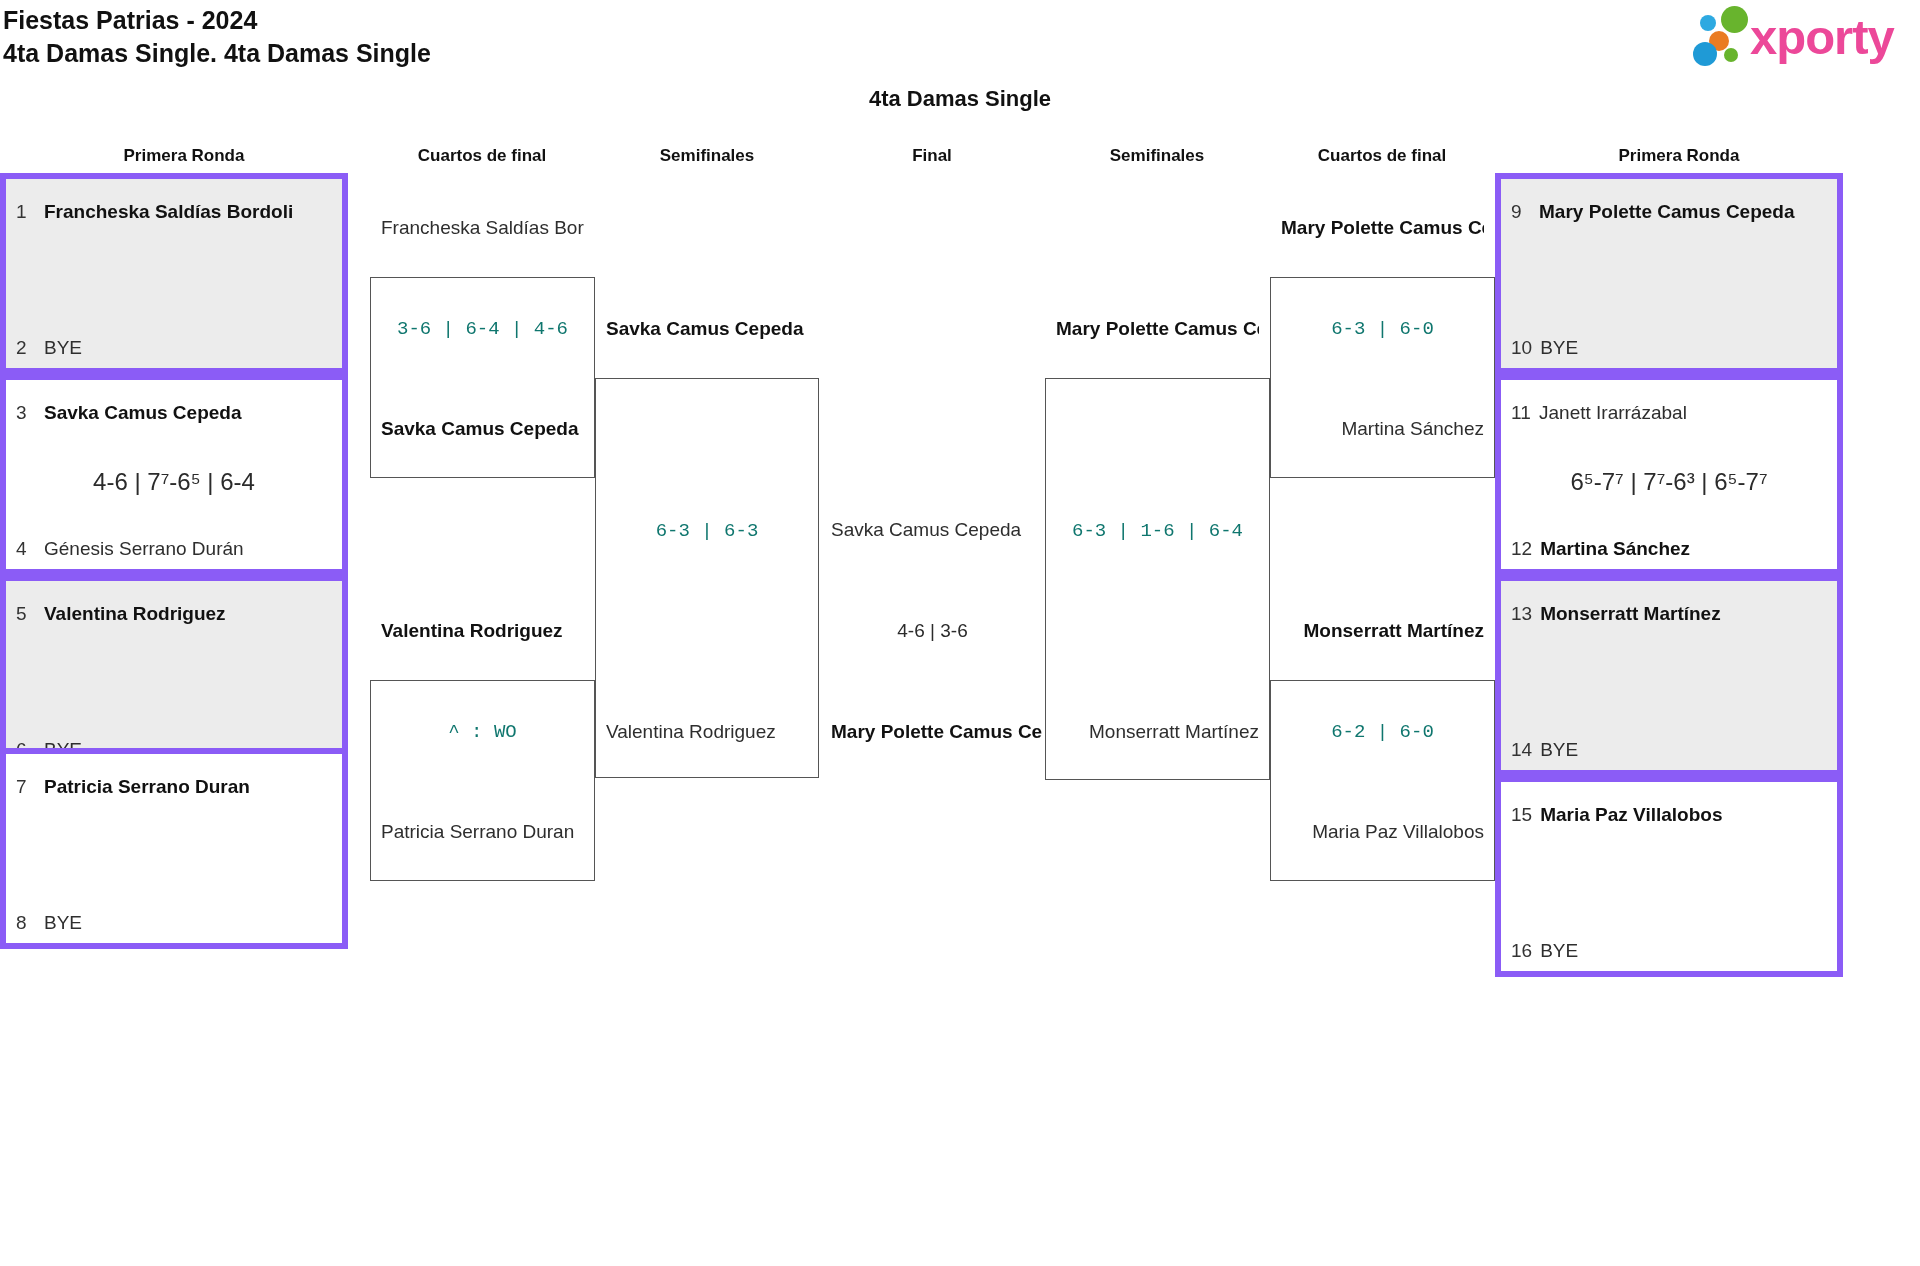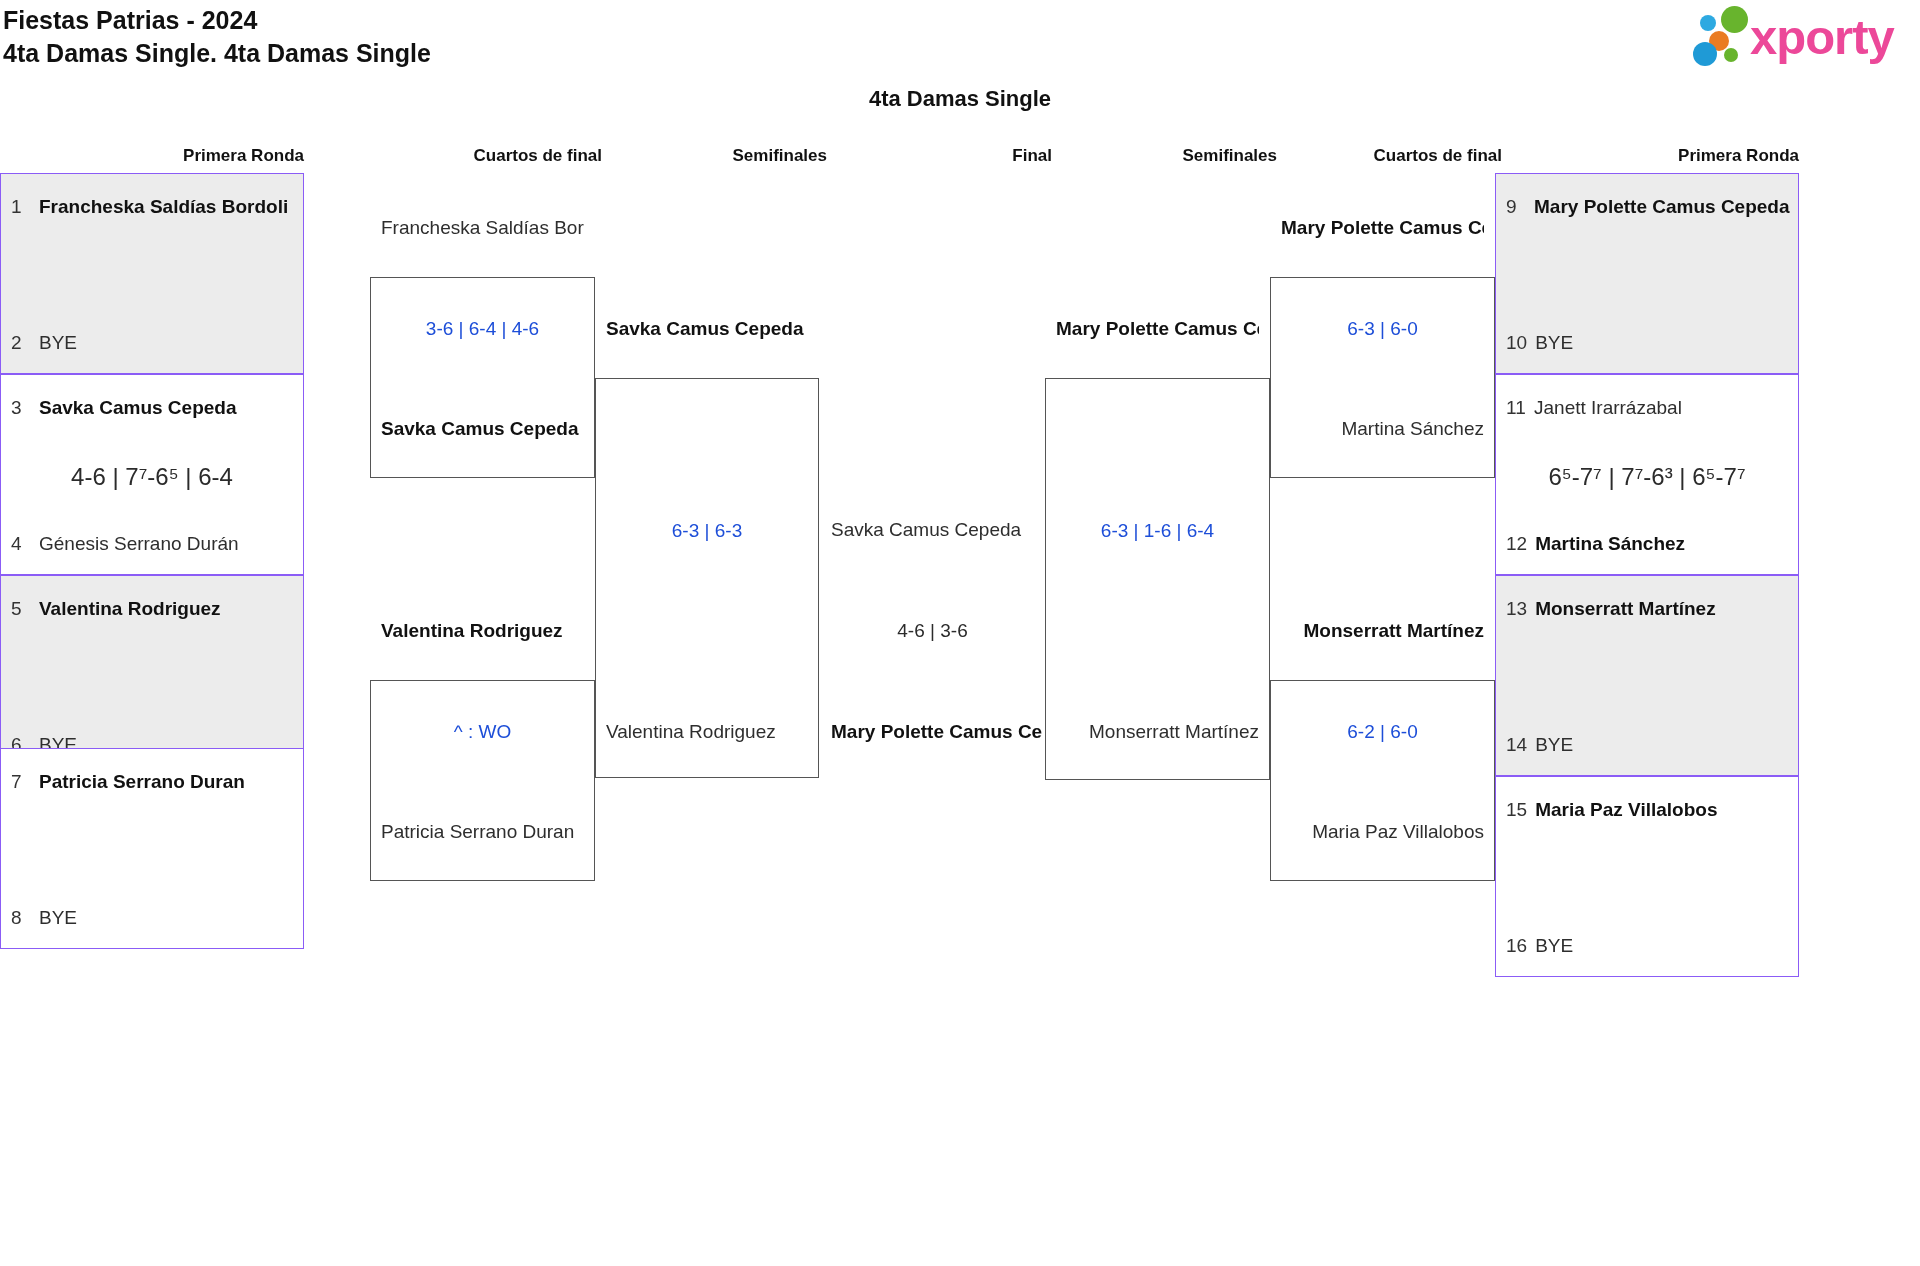--- a/index.html
+++ b/index.html
@@ -5,42 +5,42 @@
   html,body{margin:0;padding:0;background:#fff;}
   #page{position:relative;width:1920px;height:1266px;background:#fff;overflow:hidden;
         font-family:"Liberation Sans","DejaVu Sans",sans-serif;color:#1a1a1a;}
 
   .titleblock{position:absolute;left:3px;top:4px;}
   .titleline{font-size:25px;line-height:33px;font-weight:700;color:#111;white-space:nowrap;}
 
   .bracket-title{position:absolute;left:0;right:0;top:86px;text-align:center;
                  font-size:22px;font-weight:700;color:#111;}
 
-  .colhdr{position:absolute;top:146px;width:240px;text-align:right;
+  .colhdr{position:absolute;top:146px;width:240px;text-align:center;
           font-size:17px;font-weight:700;color:#111;white-space:nowrap;}
 
   
-  .r1box{position:absolute;width:304px;height:201px;border:1px solid #8b5cf6;
+  .r1box{position:absolute;width:348px;height:201px;border:6px solid #8b5cf6;
          box-sizing:border-box;background:#fff;}
   .r1box.gray{background:#ececec;}
   .prow{position:absolute;left:10px;right:6px;height:24px;line-height:24px;
         font-size:19px;white-space:nowrap;overflow:hidden;}
   .prow.top{top:21px;}
   .prow.bot{top:157px;}
   .seed{display:inline-block;min-width:20px;margin-right:8px;color:#333;font-weight:400;}
   .pname{color:#2e2e2e;font-weight:400;}
   .r1score{position:absolute;left:0;right:0;top:90px;height:24px;line-height:24px;
            text-align:center;font-size:24px;color:#2b2b2b;white-space:nowrap;}
 
   
   .mbox{position:absolute;border:1px solid #555;box-sizing:border-box;background:transparent;}
   .mlabel{position:absolute;left:10px;right:10px;height:24px;line-height:24px;
           font-size:19px;white-space:nowrap;overflow:hidden;color:#2e2e2e;}
   .l-top{top:-62px;}
-  .l-score{top:39px;left:0;right:0;text-align:center;color:#1d4ed8;}
+  .l-score{top:39px;left:0;right:0;text-align:center;color:#0f766e;font-family:Liberation Mono, monospace;}
   .l-bot{top:139px;}
   .sf .l-score{top:140px;}
   .sf .l-bot{top:341px;}
   .ra{text-align:right;}
 
   
   .flabel{position:absolute;height:24px;line-height:24px;font-size:19px;
           white-space:nowrap;overflow:hidden;color:#2e2e2e;}
 
   .b{font-weight:700;color:#111;}

